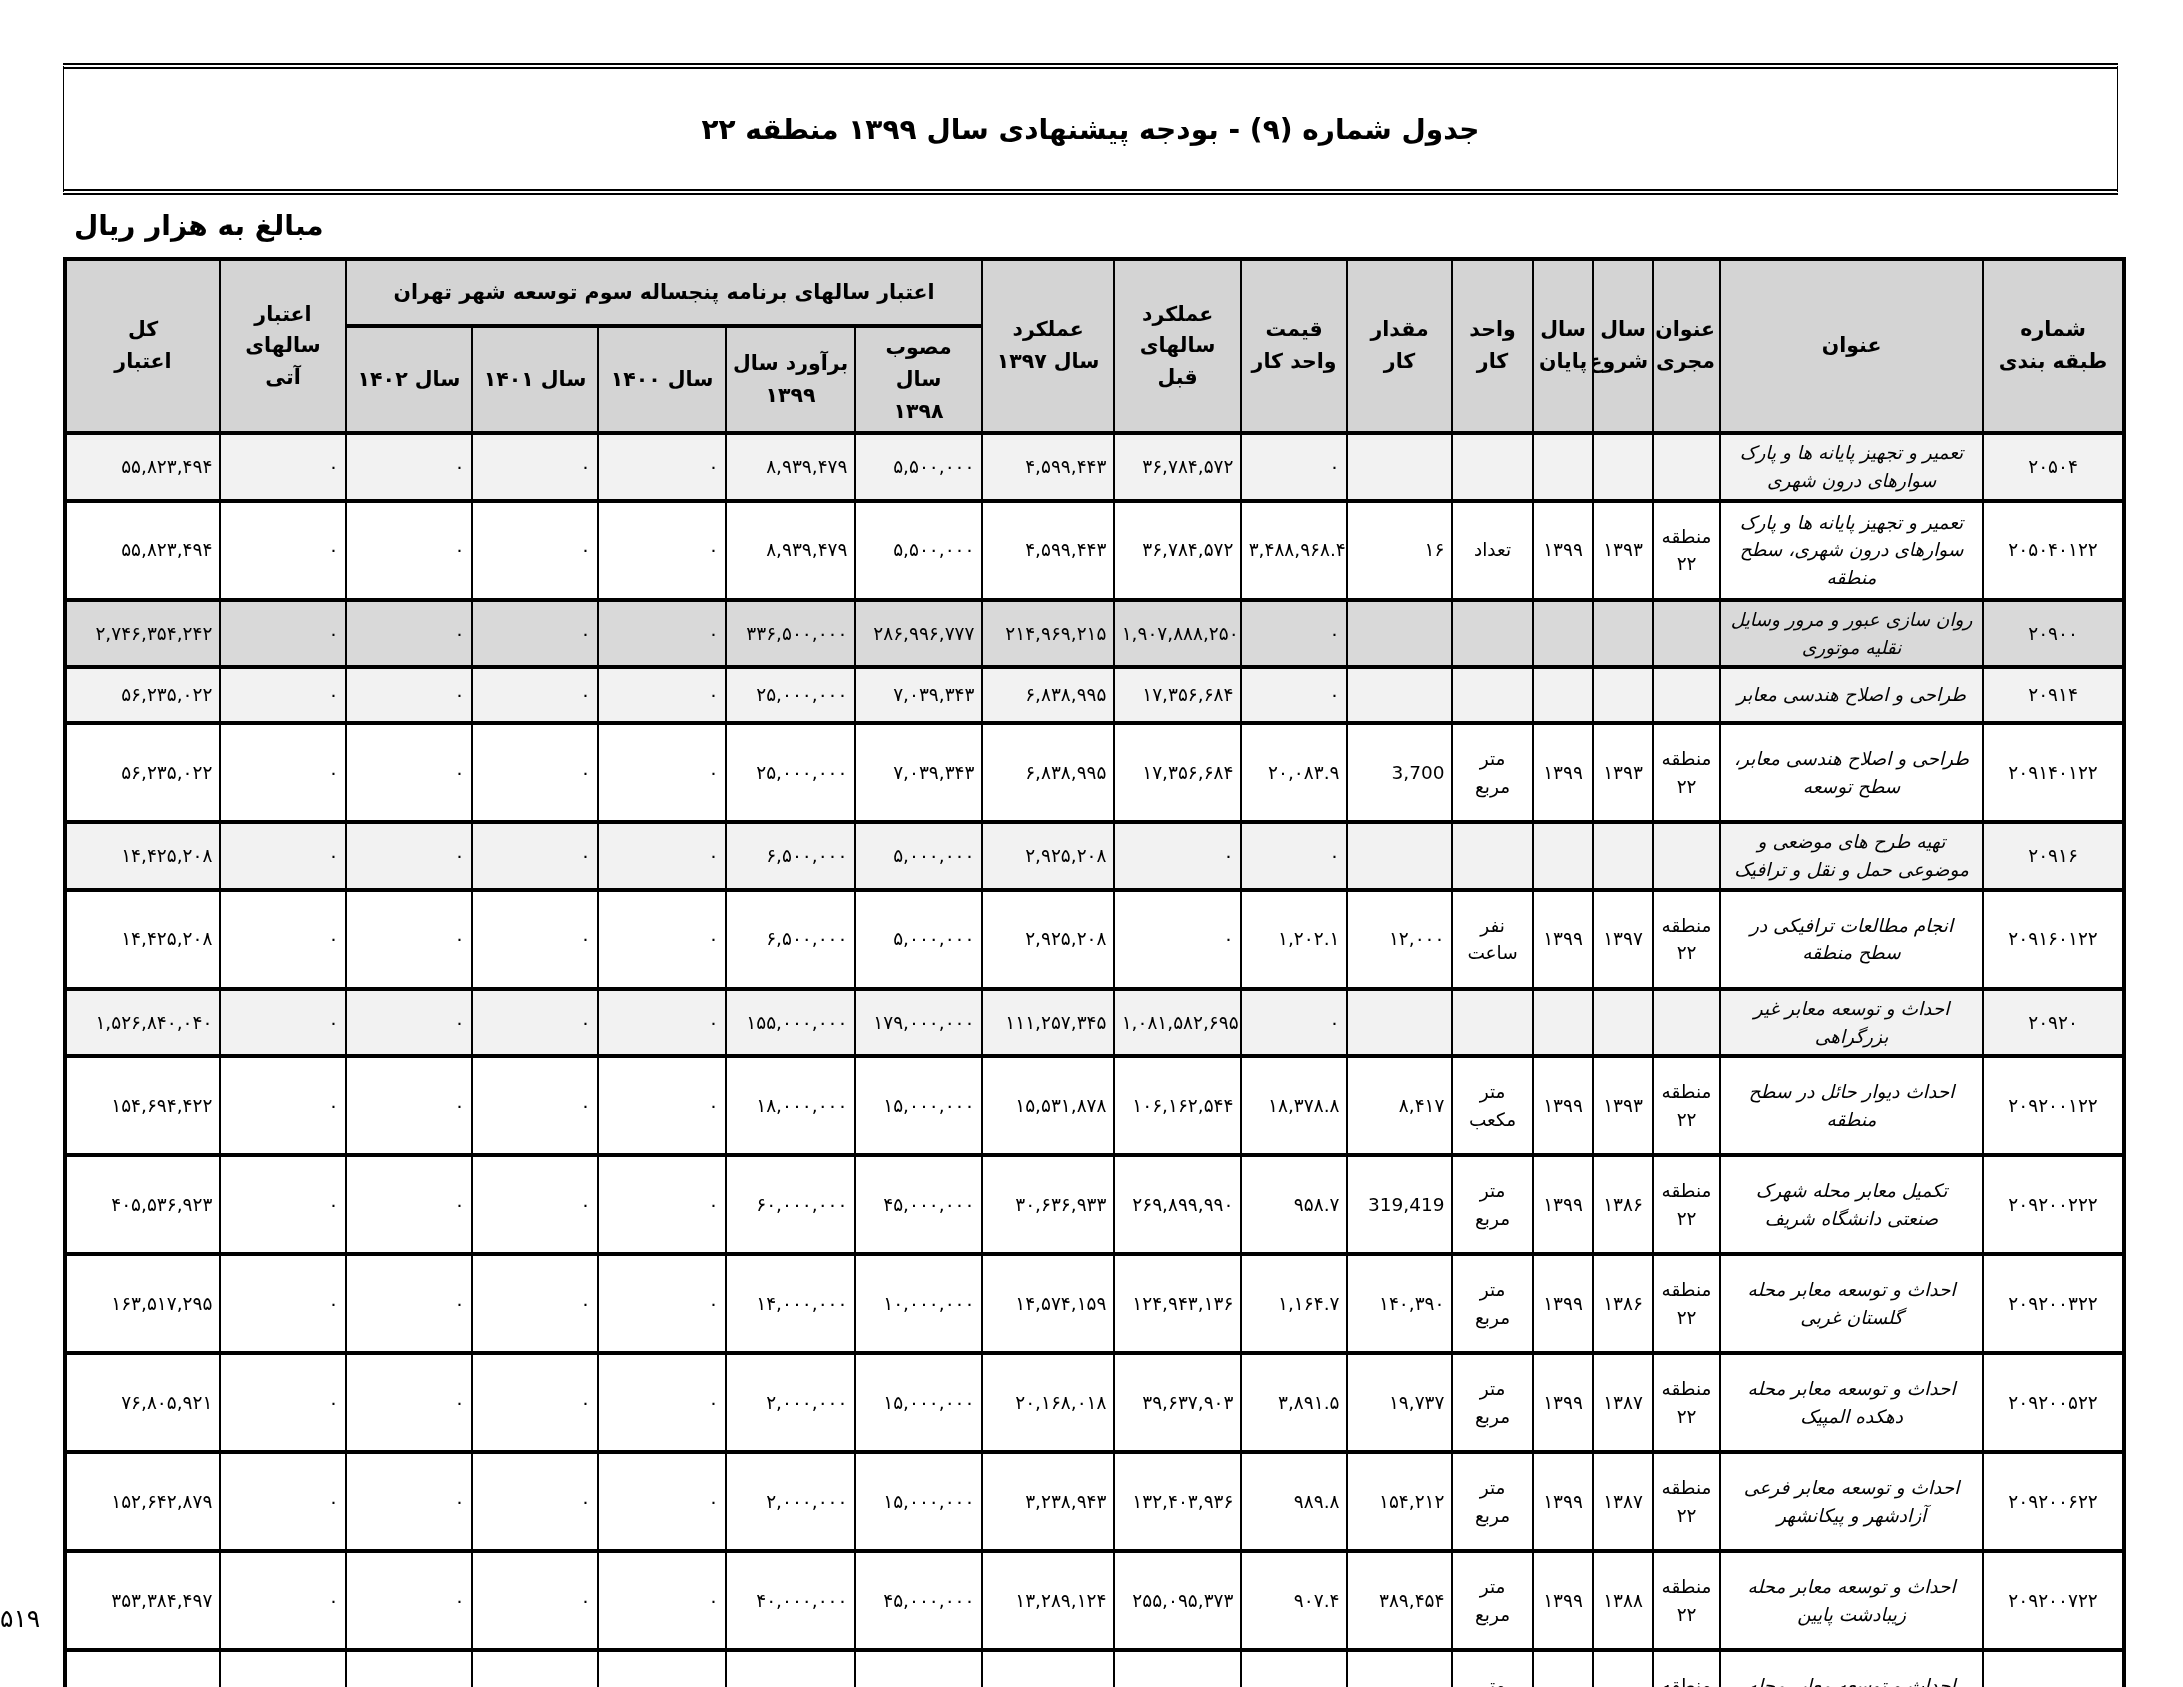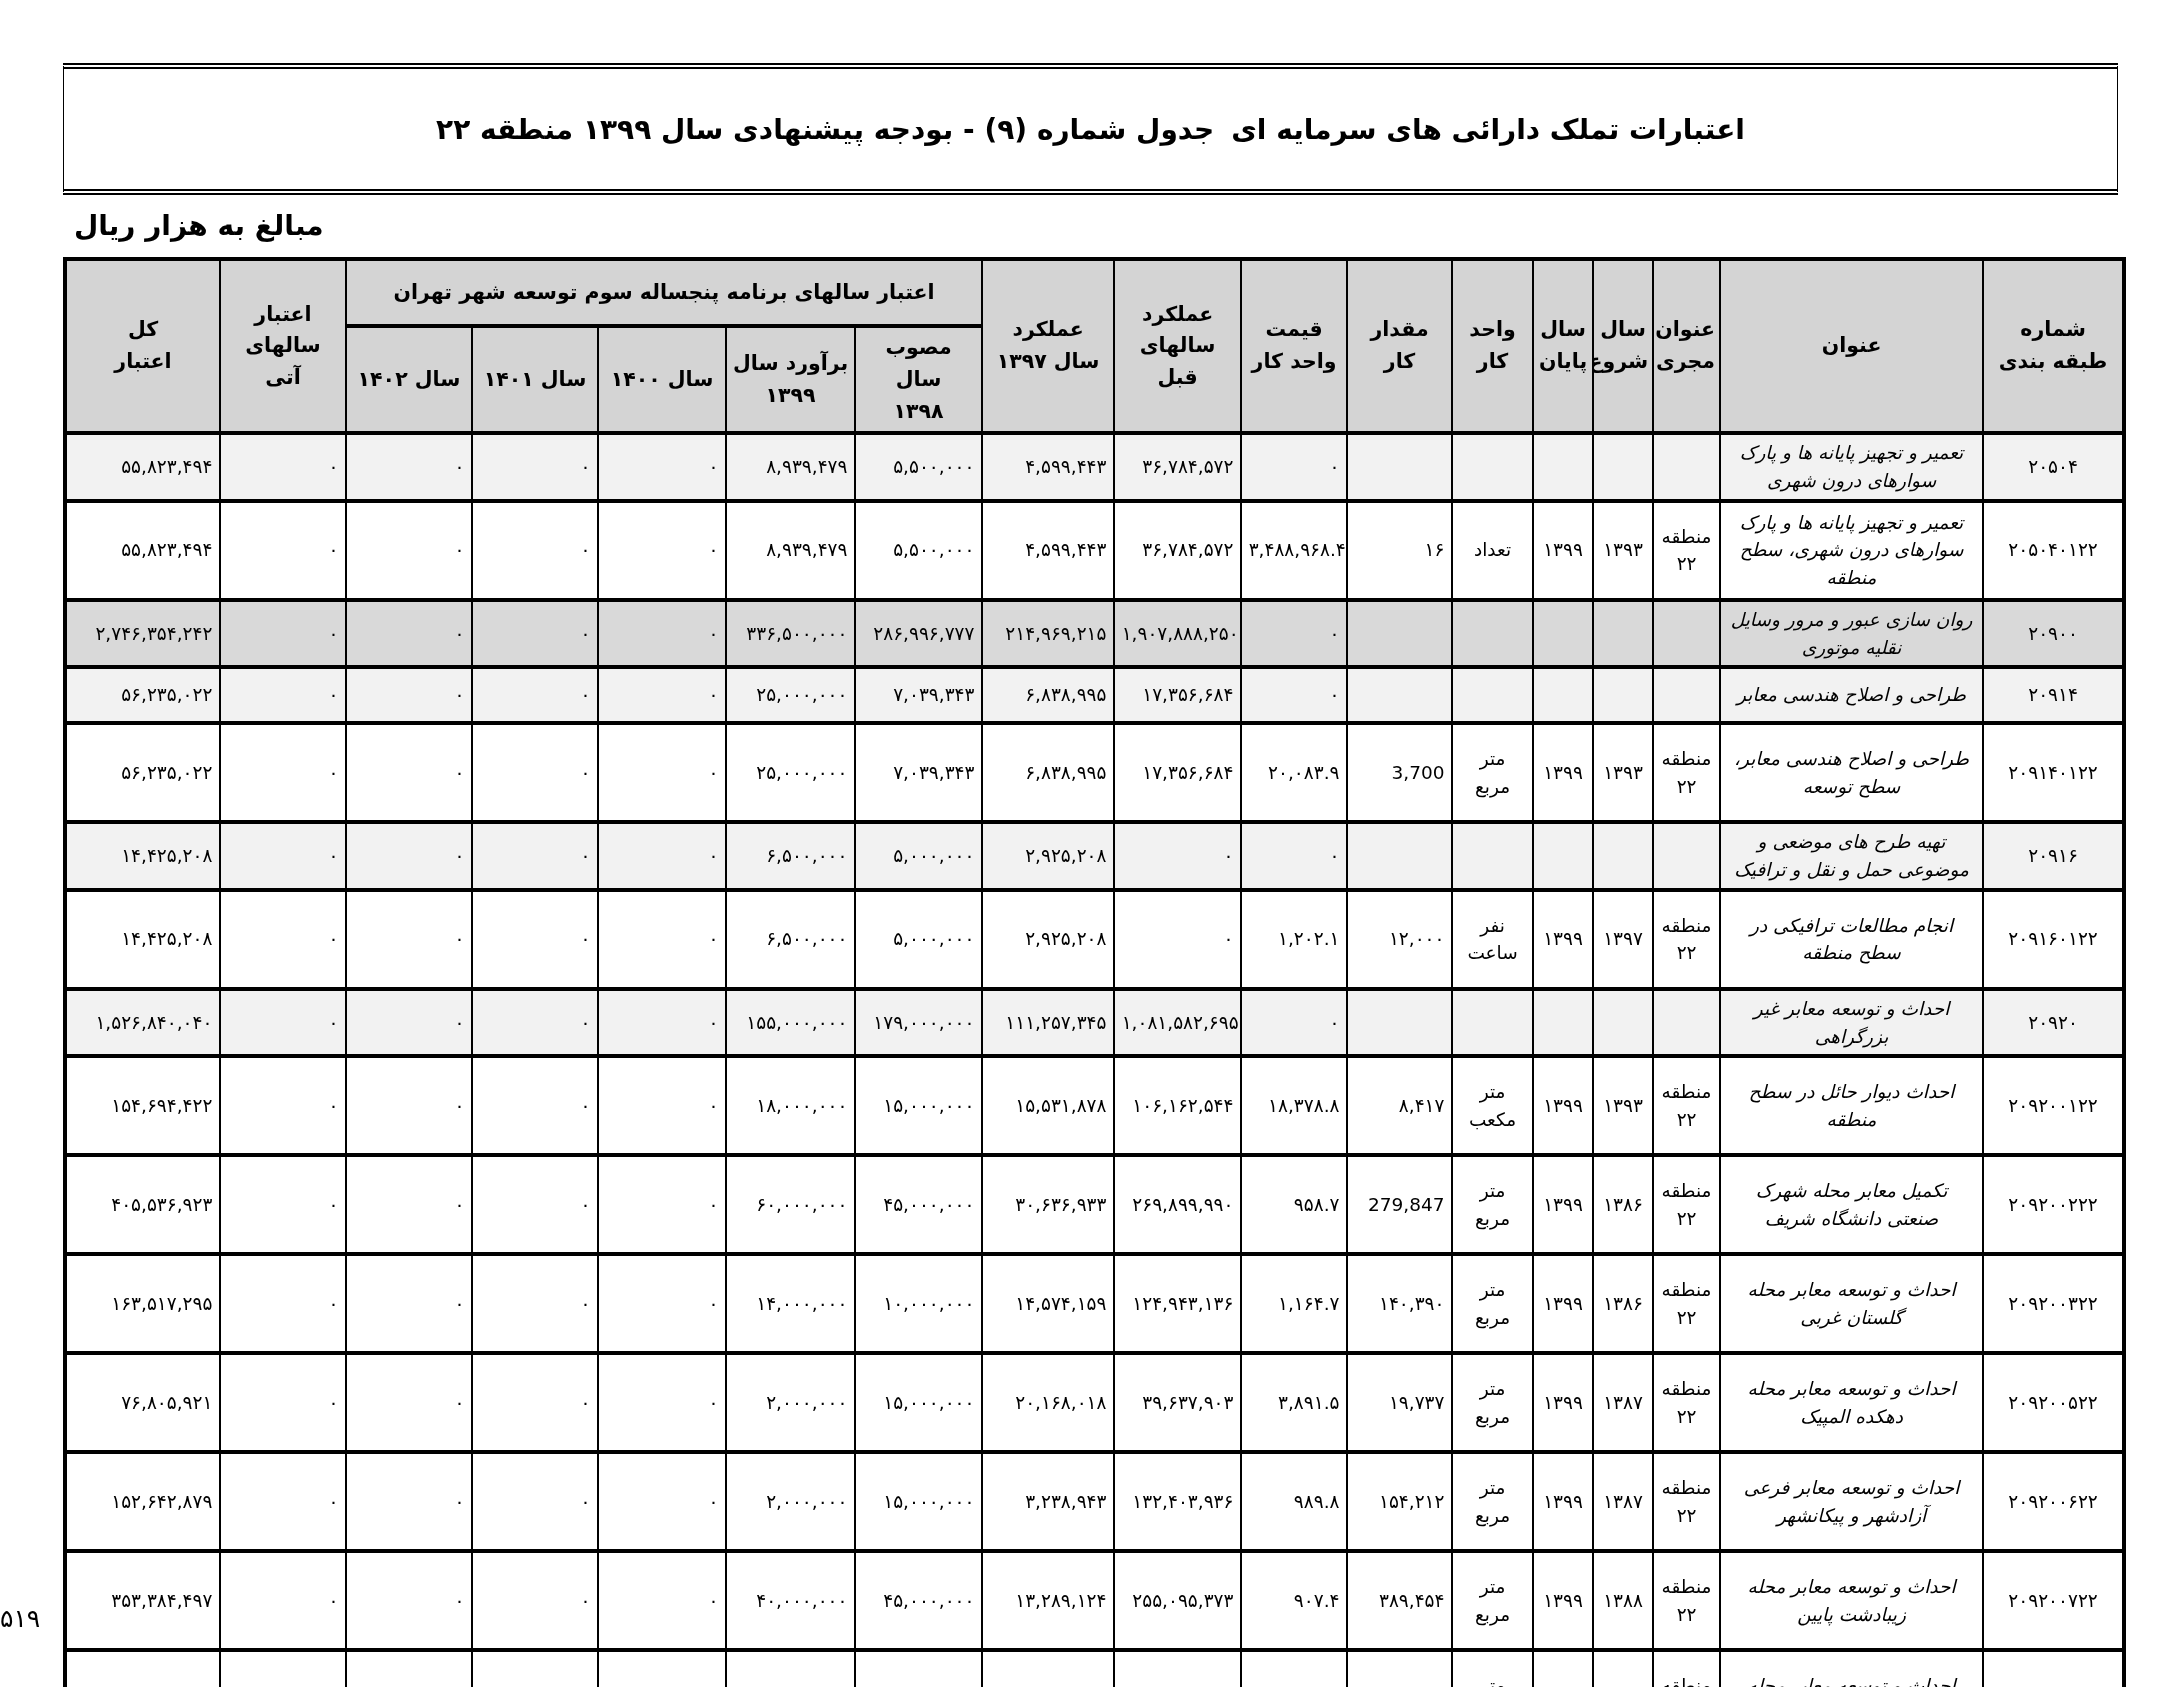--- a/index.html
+++ b/index.html
@@ -46,21 +46,20 @@
 
   .page-number{position:absolute;top:1604px;left:0;width:2183px;font-size:25px;}
 </style>
 </head>
 <body>
 
 <div class="page">
 
   <div class="title-box">
     <div class="title-line">جدول شماره (۹) - بودجه پیشنهادی سال ۱۳۹۹ منطقه ۲۲</div>
-    <div class="title-line">اعتبارات تملک دارائی های سرمایه ای</div>
   </div>
 
   <div class="unit-note">مبالغ به هزار ریال</div>
 
   <table class="budget">
     <colgroup>
       <col style="width:141px">
         <col style="width:263px">
         <col style="width:67px">
         <col style="width:60px">
@@ -292,21 +291,21 @@
         <td class="num">۱۵۴,۶۹۴,۴۲۲</td>
       </tr>
       <tr class="detail">
         <td class="txt">۲۰۹۲۰۰۲۲۲</td>
         <td class="title-cell">تکمیل معابر محله شهرک صنعتی دانشگاه شریف</td>
         <td class="txt">منطقه
 ۲۲</td>
         <td class="txt">۱۳۸۶</td>
         <td class="txt">۱۳۹۹</td>
         <td class="txt">متر مربع</td>
-        <td class="num">279,847</td>
+        <td class="num">319,419</td>
         <td class="num">۹۵۸.۷</td>
         <td class="num">۲۶۹,۸۹۹,۹۹۰</td>
         <td class="num">۳۰,۶۳۶,۹۳۳</td>
         <td class="num">۴۵,۰۰۰,۰۰۰</td>
         <td class="num">۶۰,۰۰۰,۰۰۰</td>
         <td class="num">۰</td>
         <td class="num">۰</td>
         <td class="num">۰</td>
         <td class="num">۰</td>
         <td class="num">۴۰۵,۵۳۶,۹۲۳</td>

